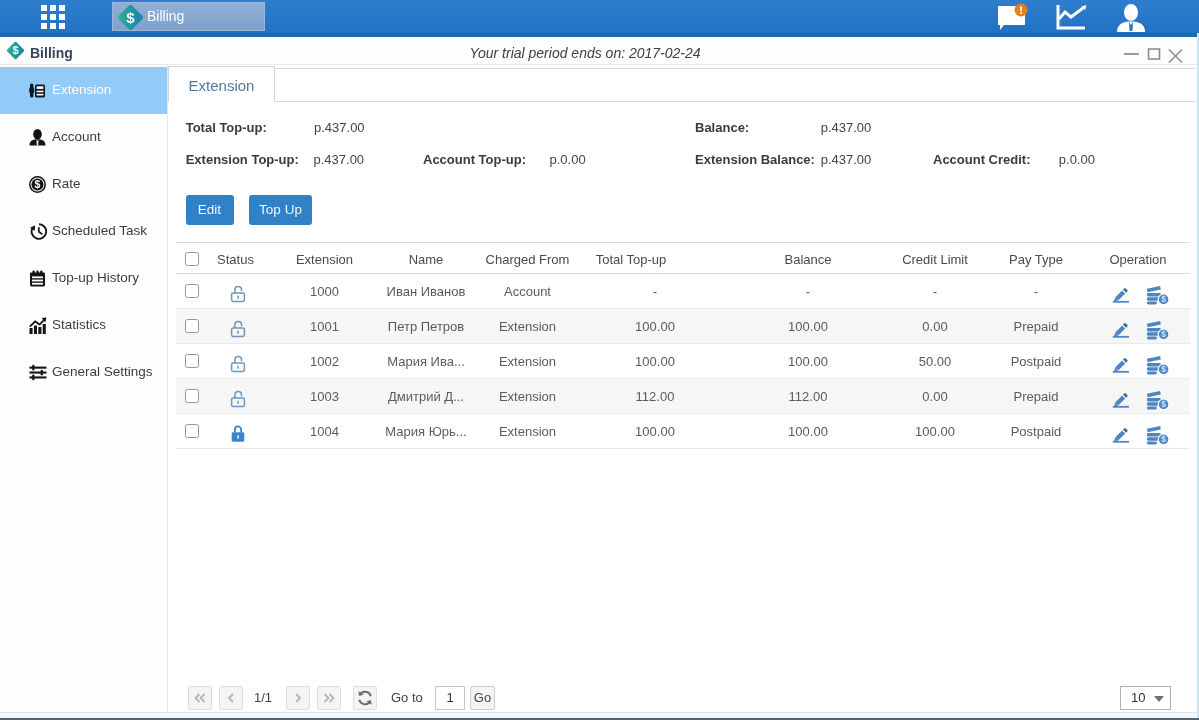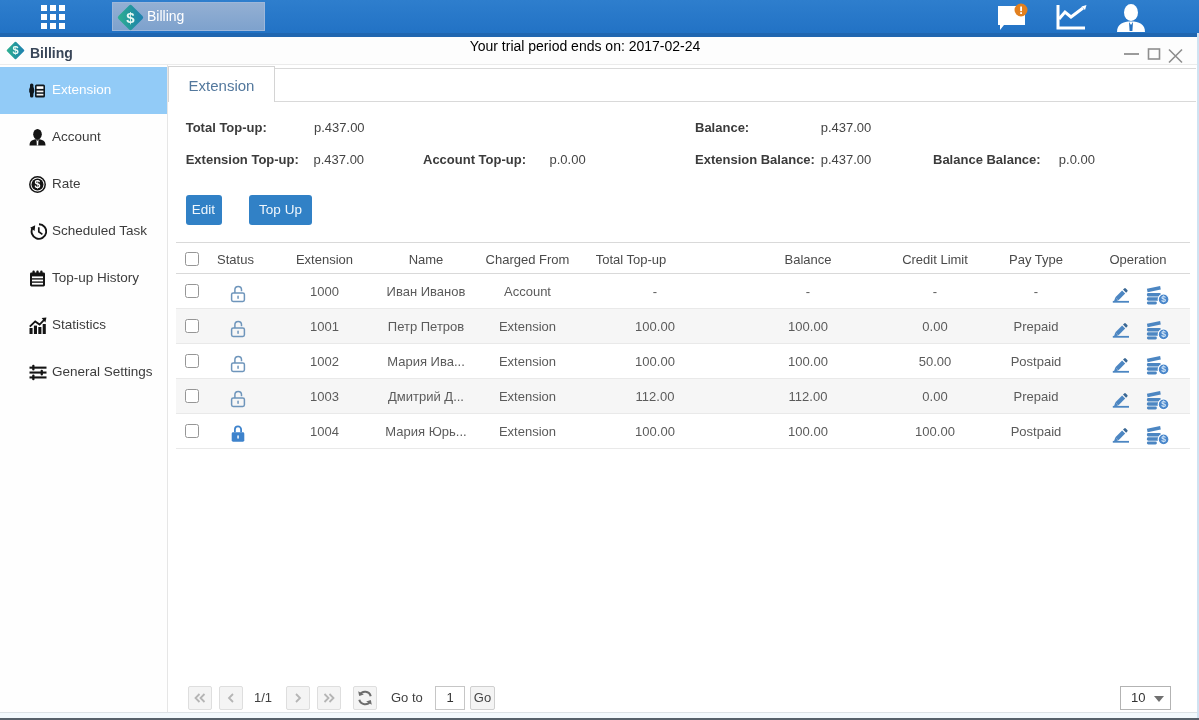--- a/index.html
+++ b/index.html
@@ -19,21 +19,21 @@
 .diamond { position:absolute; transform:rotate(45deg); background:linear-gradient(45deg,#2fb290 0%,#23949f 55%,#1f7fb2 100%); }
 #apptab .diamond { left:8px; top:5px; width:19px; height:19px; border-radius:2px; }
 #apptab .dollar { position:absolute; left:8px; top:5px; width:19px; height:19px; color:#eafaf4; font-size:15px; font-weight:bold; text-align:center; line-height:19px; }
 
 
 #topbar2 { left:0; top:33px; width:1199px; height:4px; background:#2066b0; }
 #titlebar { left:0; top:37px; width:1199px; height:28px; background:#fdfdfd; border-bottom:1px solid #ebebeb; }
 #titlebar .diamond { left:9px; top:7px; width:13px; height:13px; border-radius:1px; }
 #titlebar .dollar { position:absolute; left:9px; top:7px; width:13px; height:13px; color:#eafaf4; font-size:11px; font-weight:bold; text-align:center; line-height:13px; }
 #wtitle { position:absolute; left:30px; top:45px; font-size:14px; font-weight:bold; color:#394658; }
-#trial { position:absolute; left:0; top:38px; width:1170px; text-align:center; font-size:14px; color:#000000; }
+#trial { position:absolute; left:0; top:45px; width:1170px; text-align:center; font-size:14px; color:#404040;font-style:italic; }
 
 
 #sidebar { left:0; top:65px; width:168px; height:647px; background:#fefefe; border-right:1px solid #e6e6e6; }
 .sitem { position:absolute; left:0; width:167px; height:47px; color:#3c3c3c; font-size:13.5px; }
 .sitem.sel { background:#92cbf7; color:#fff; }
 .sitem .lbl { position:absolute; left:52px; top:15px; }
 .sitem svg { position:absolute; left:29px; top:15px; }
 
 
 #content { left:168px; top:65px; width:1031px; height:647px; background:#fff; }
@@ -215,24 +215,24 @@
     <div class="val" style="left:146px;top:55px">p.437.00</div>
     <div class="lab" style="left:527px;top:55px">Balance:</div>
     <div class="val" style="left:652.7px;top:55px">p.437.00</div>
 
     <div class="lab" style="left:17.7px;top:87px">Extension Top-up:</div>
     <div class="val" style="left:145.5px;top:87px">p.437.00</div>
     <div class="lab" style="left:255px;top:87px">Account Top-up:</div>
     <div class="val" style="left:381.5px;top:87px">p.0.00</div>
     <div class="lab" style="left:527px;top:87px">Extension Balance:</div>
     <div class="val" style="left:652.7px;top:87px">p.437.00</div>
-    <div class="lab" style="left:765px;top:87px">Balance Balance:</div>
+    <div class="lab" style="left:765px;top:87px">Account Credit:</div>
     <div class="val" style="left:890.8px;top:87px">p.0.00</div>
 
-    <div class="btn" style="left:17.5px;width:36px">Edit</div>
+    <div class="btn" style="left:17.5px;width:48px">Edit</div>
     <div class="btn" style="left:81px;width:63px">Top Up</div>
 
     <div id="tbl">
       <div id="thead">
         <div class="cb"></div>
         <div class="hc" style="left:59.5px">Status</div>
         <div class="hc" style="left:148.5px">Extension</div>
         <div class="hc" style="left:250px">Name</div>
         <div class="hc" style="left:351.5px">Charged From</div>
         <div class="hc" style="left:455px">Total Top-up</div>

